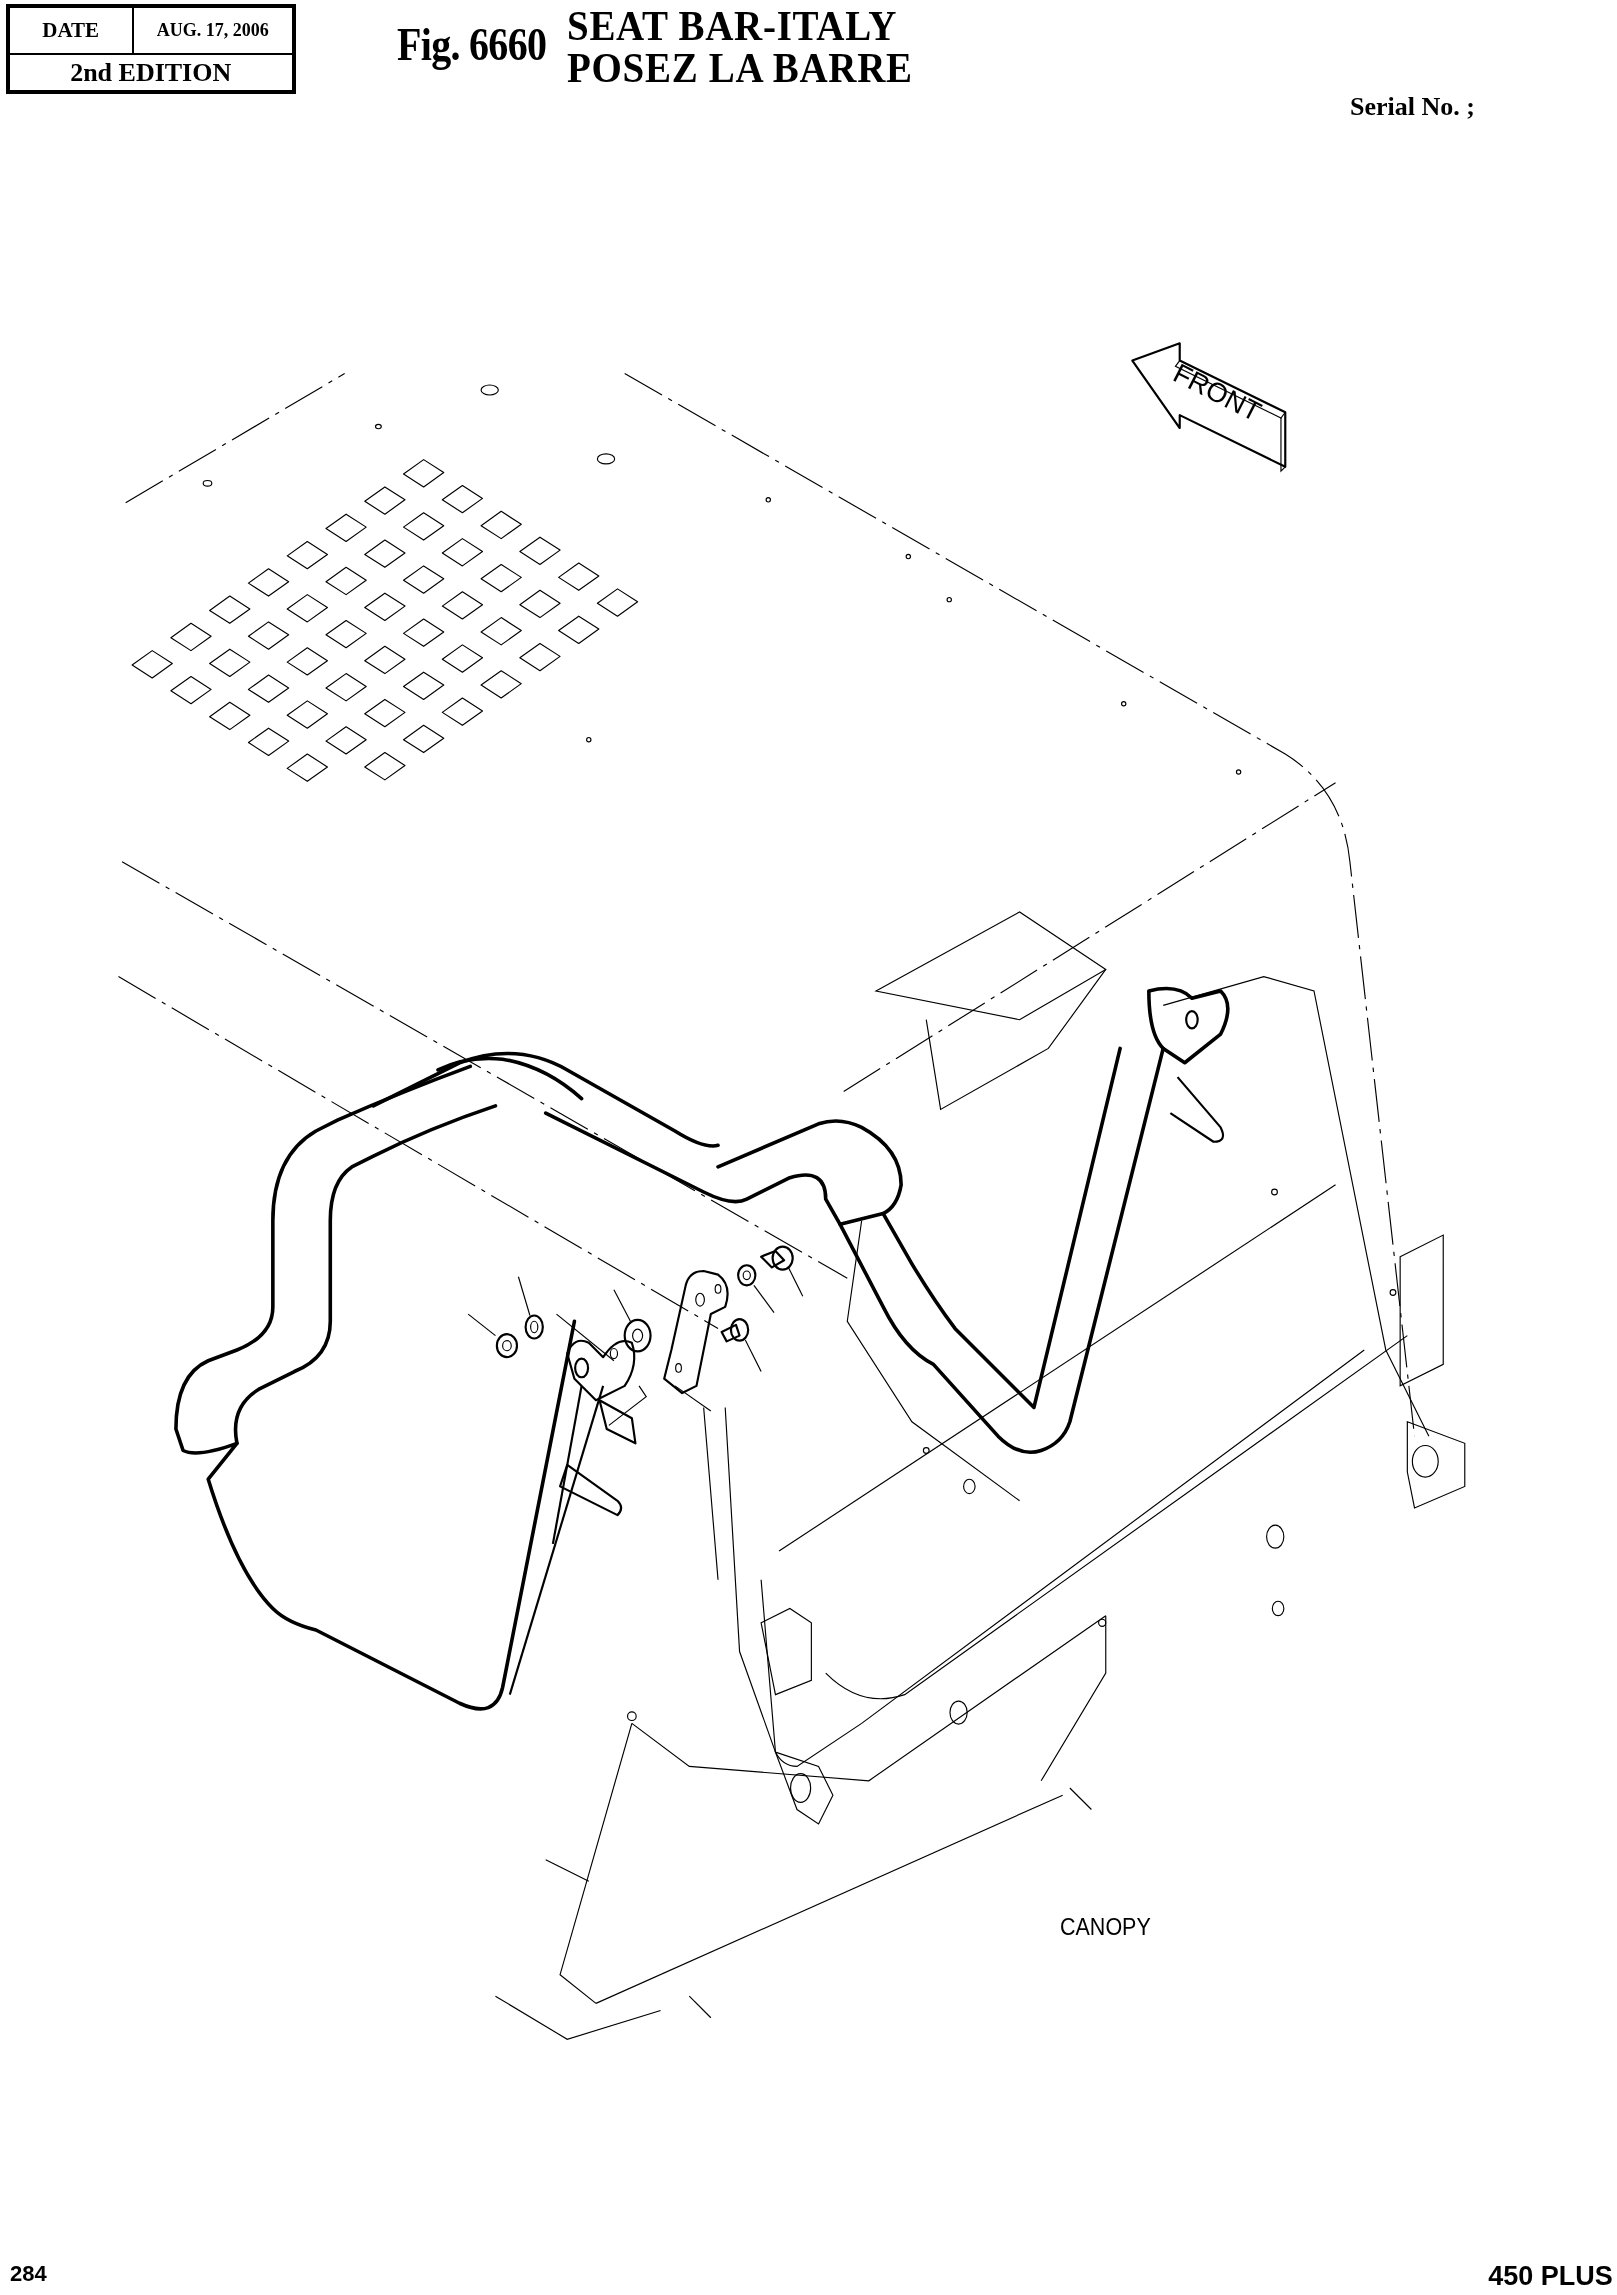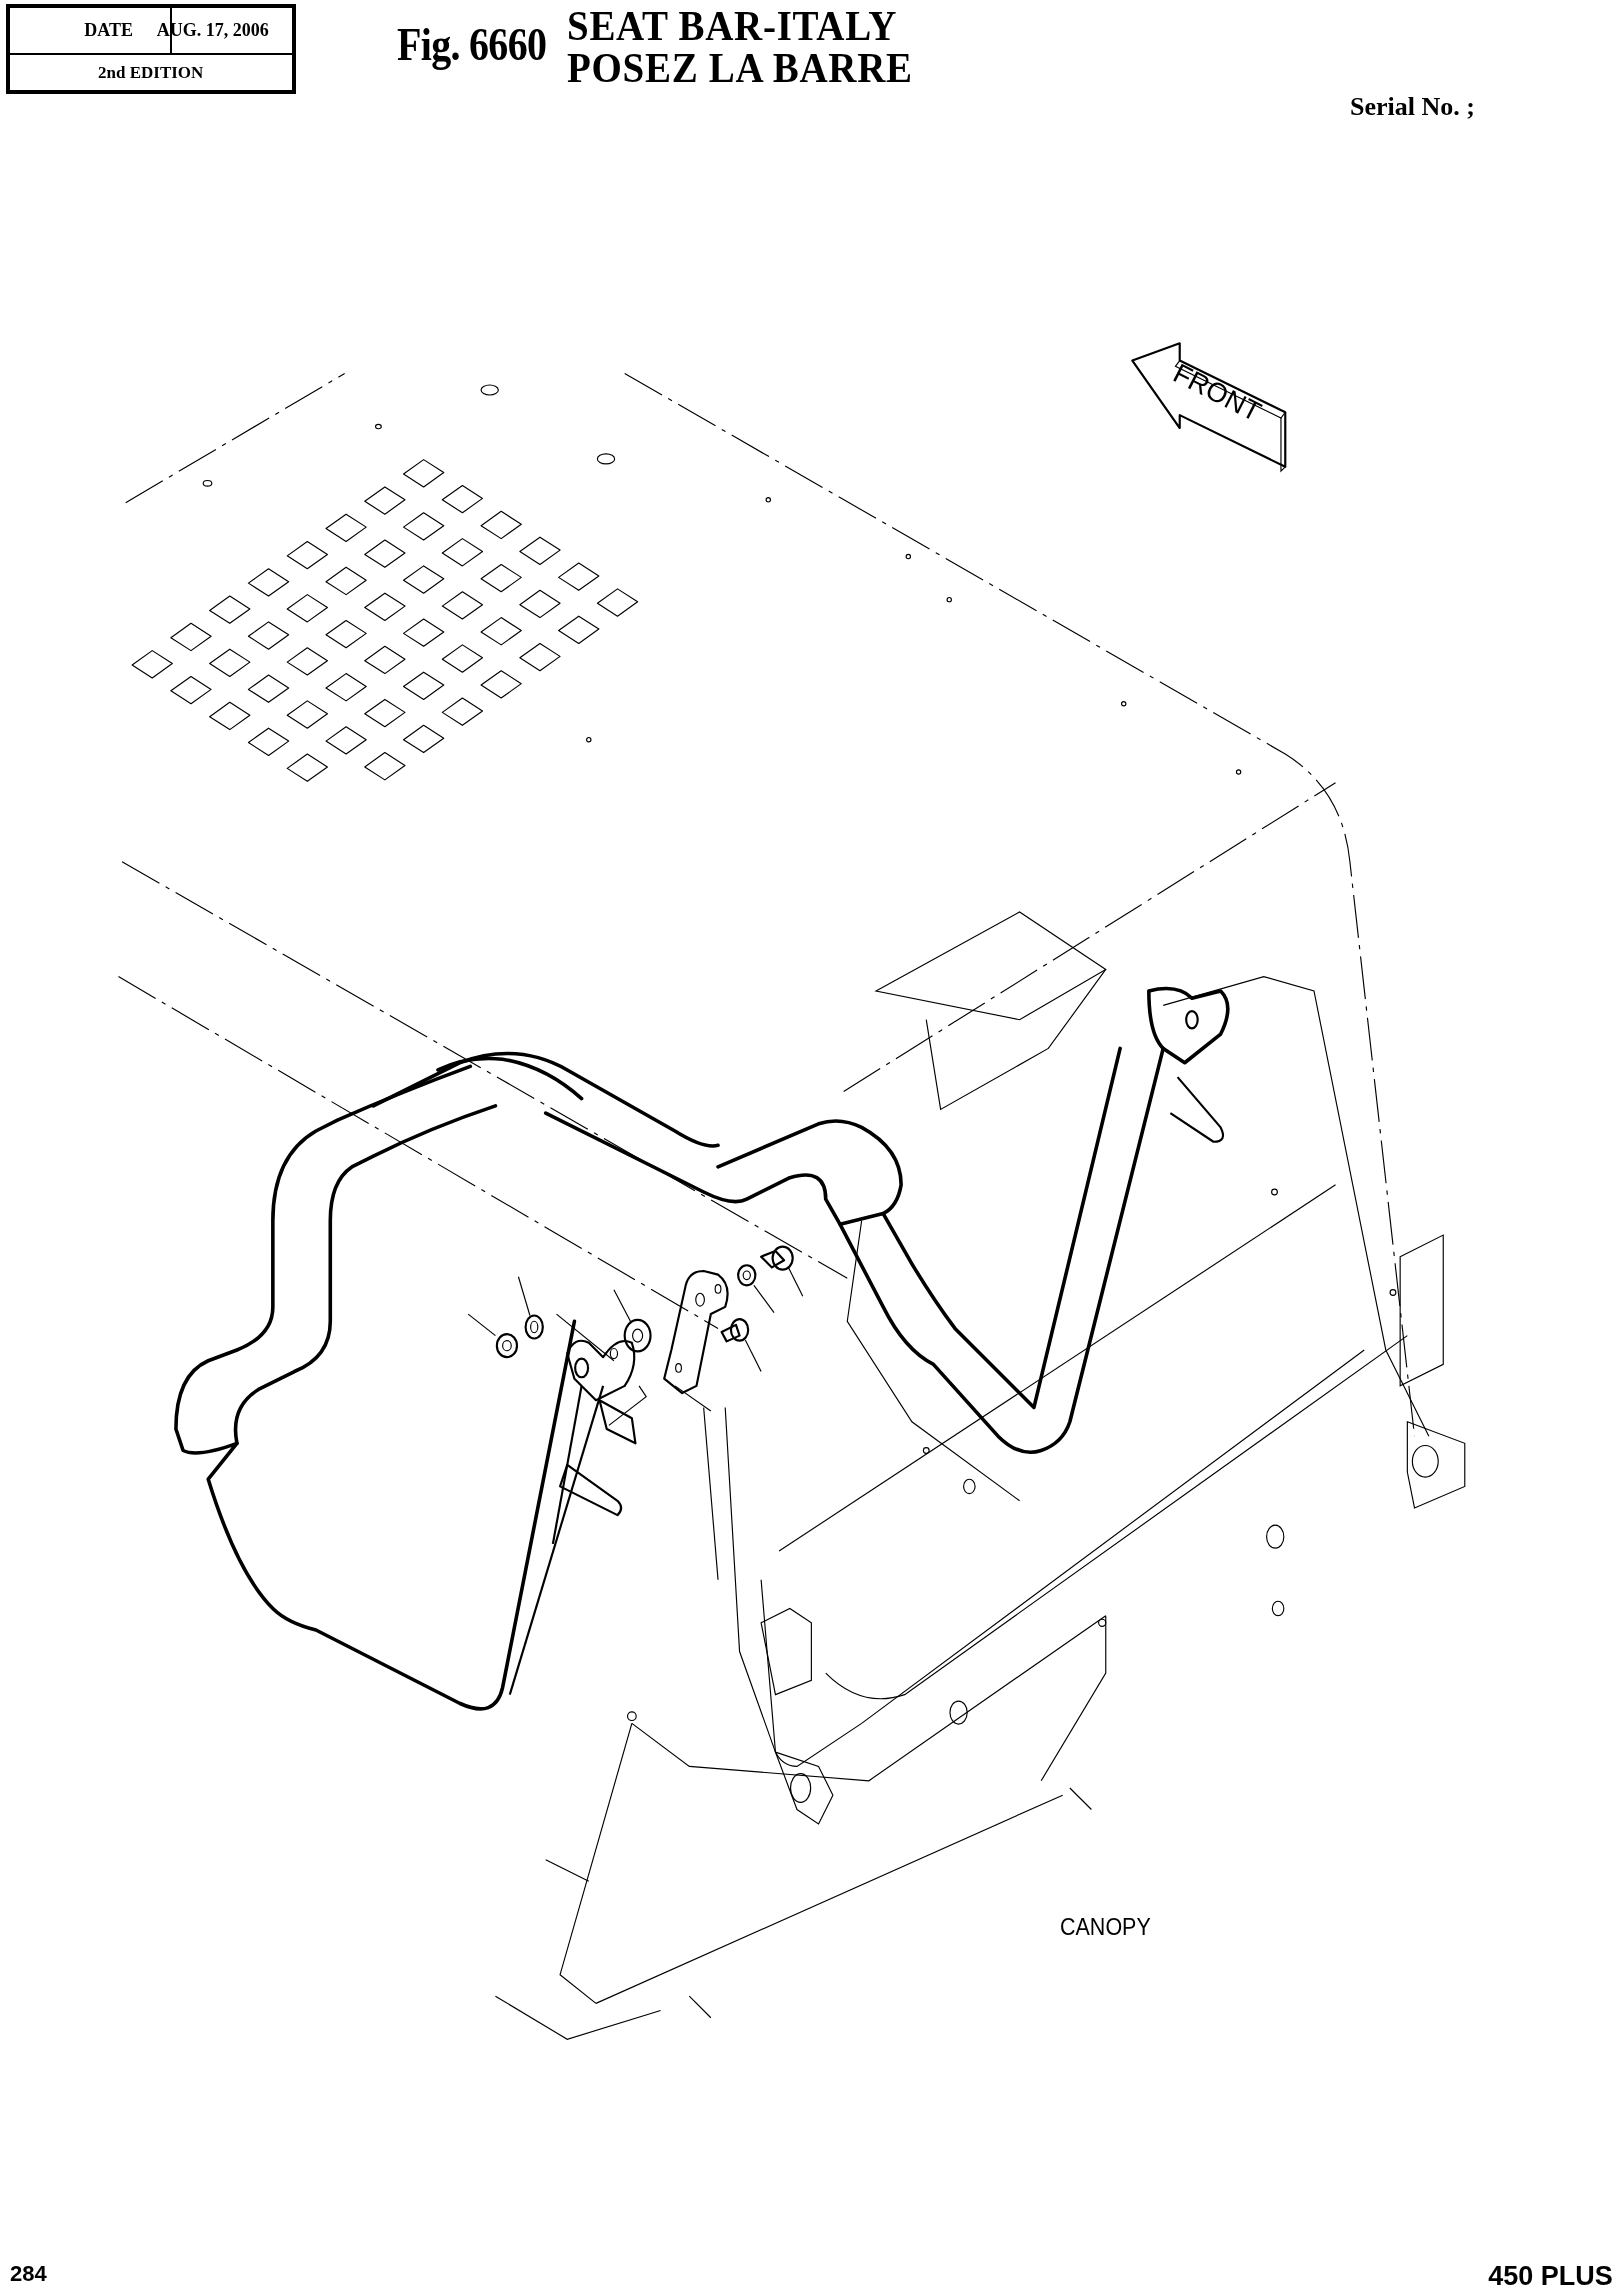--- a/index.html
+++ b/index.html
@@ -5,25 +5,25 @@
   html, body { margin: 0; padding: 0; background: #ffffff; }
   body { width: 1617px; height: 2295px; position: relative; overflow: hidden; color: #000; }
 
   .hdr-box {
     position: absolute; left: 5.7px; top: 4.3px; width: 290px; height: 90px;
     border: 4.3px solid #000; box-sizing: border-box;
     font-family: "Liberation Serif", "DejaVu Serif", serif; font-weight: bold;
   }
   .hdr-row1 { position: absolute; left: 0; top: 0; right: 0; height: 45px; border-bottom: 2.9px solid #000; }
   .hdr-cell-label { position: absolute; left: 0; top: 0; width: 122px; height: 45px; border-right: 2.2px solid #000;
-    display: flex; align-items: center; justify-content: center; font-size: 18px; padding-left: 38px; }
+    display: flex; align-items: center; justify-content: center; font-size: 21px; }
   .hdr-cell-date { position: absolute; left: 124px; top: 0; right: 0; height: 45px;
     display: flex; align-items: center; justify-content: center; font-size: 18px; }
   .hdr-row2 { position: absolute; left: 0; top: 47px; right: 0; bottom: 0;
-    display: flex; align-items: center; justify-content: center; font-size: 17px; }
+    display: flex; align-items: center; justify-content: center; font-size: 26px; }
 
   .fig-num { position: absolute; left: 397px; top: 17px; font-family: "Liberation Serif", serif;
     font-weight: bold; font-size: 40px; letter-spacing: -0.7px; transform: scaleY(1.15); transform-origin: top left; }
   .title-line { position: absolute; left: 567px; font-family: "Liberation Serif", serif;
     font-weight: bold; font-size: 39px; letter-spacing: 0.7px; transform: scaleY(1.1); transform-origin: top left; white-space: nowrap; }
   .title-1 { top: 0px; }
   .title-2 { top: 42px; }
 
   .serial { position: absolute; left: 1350px; top: 80px; font-family: "Liberation Serif", serif;
     font-weight: bold; font-size: 26px; margin-top: 12px; }

